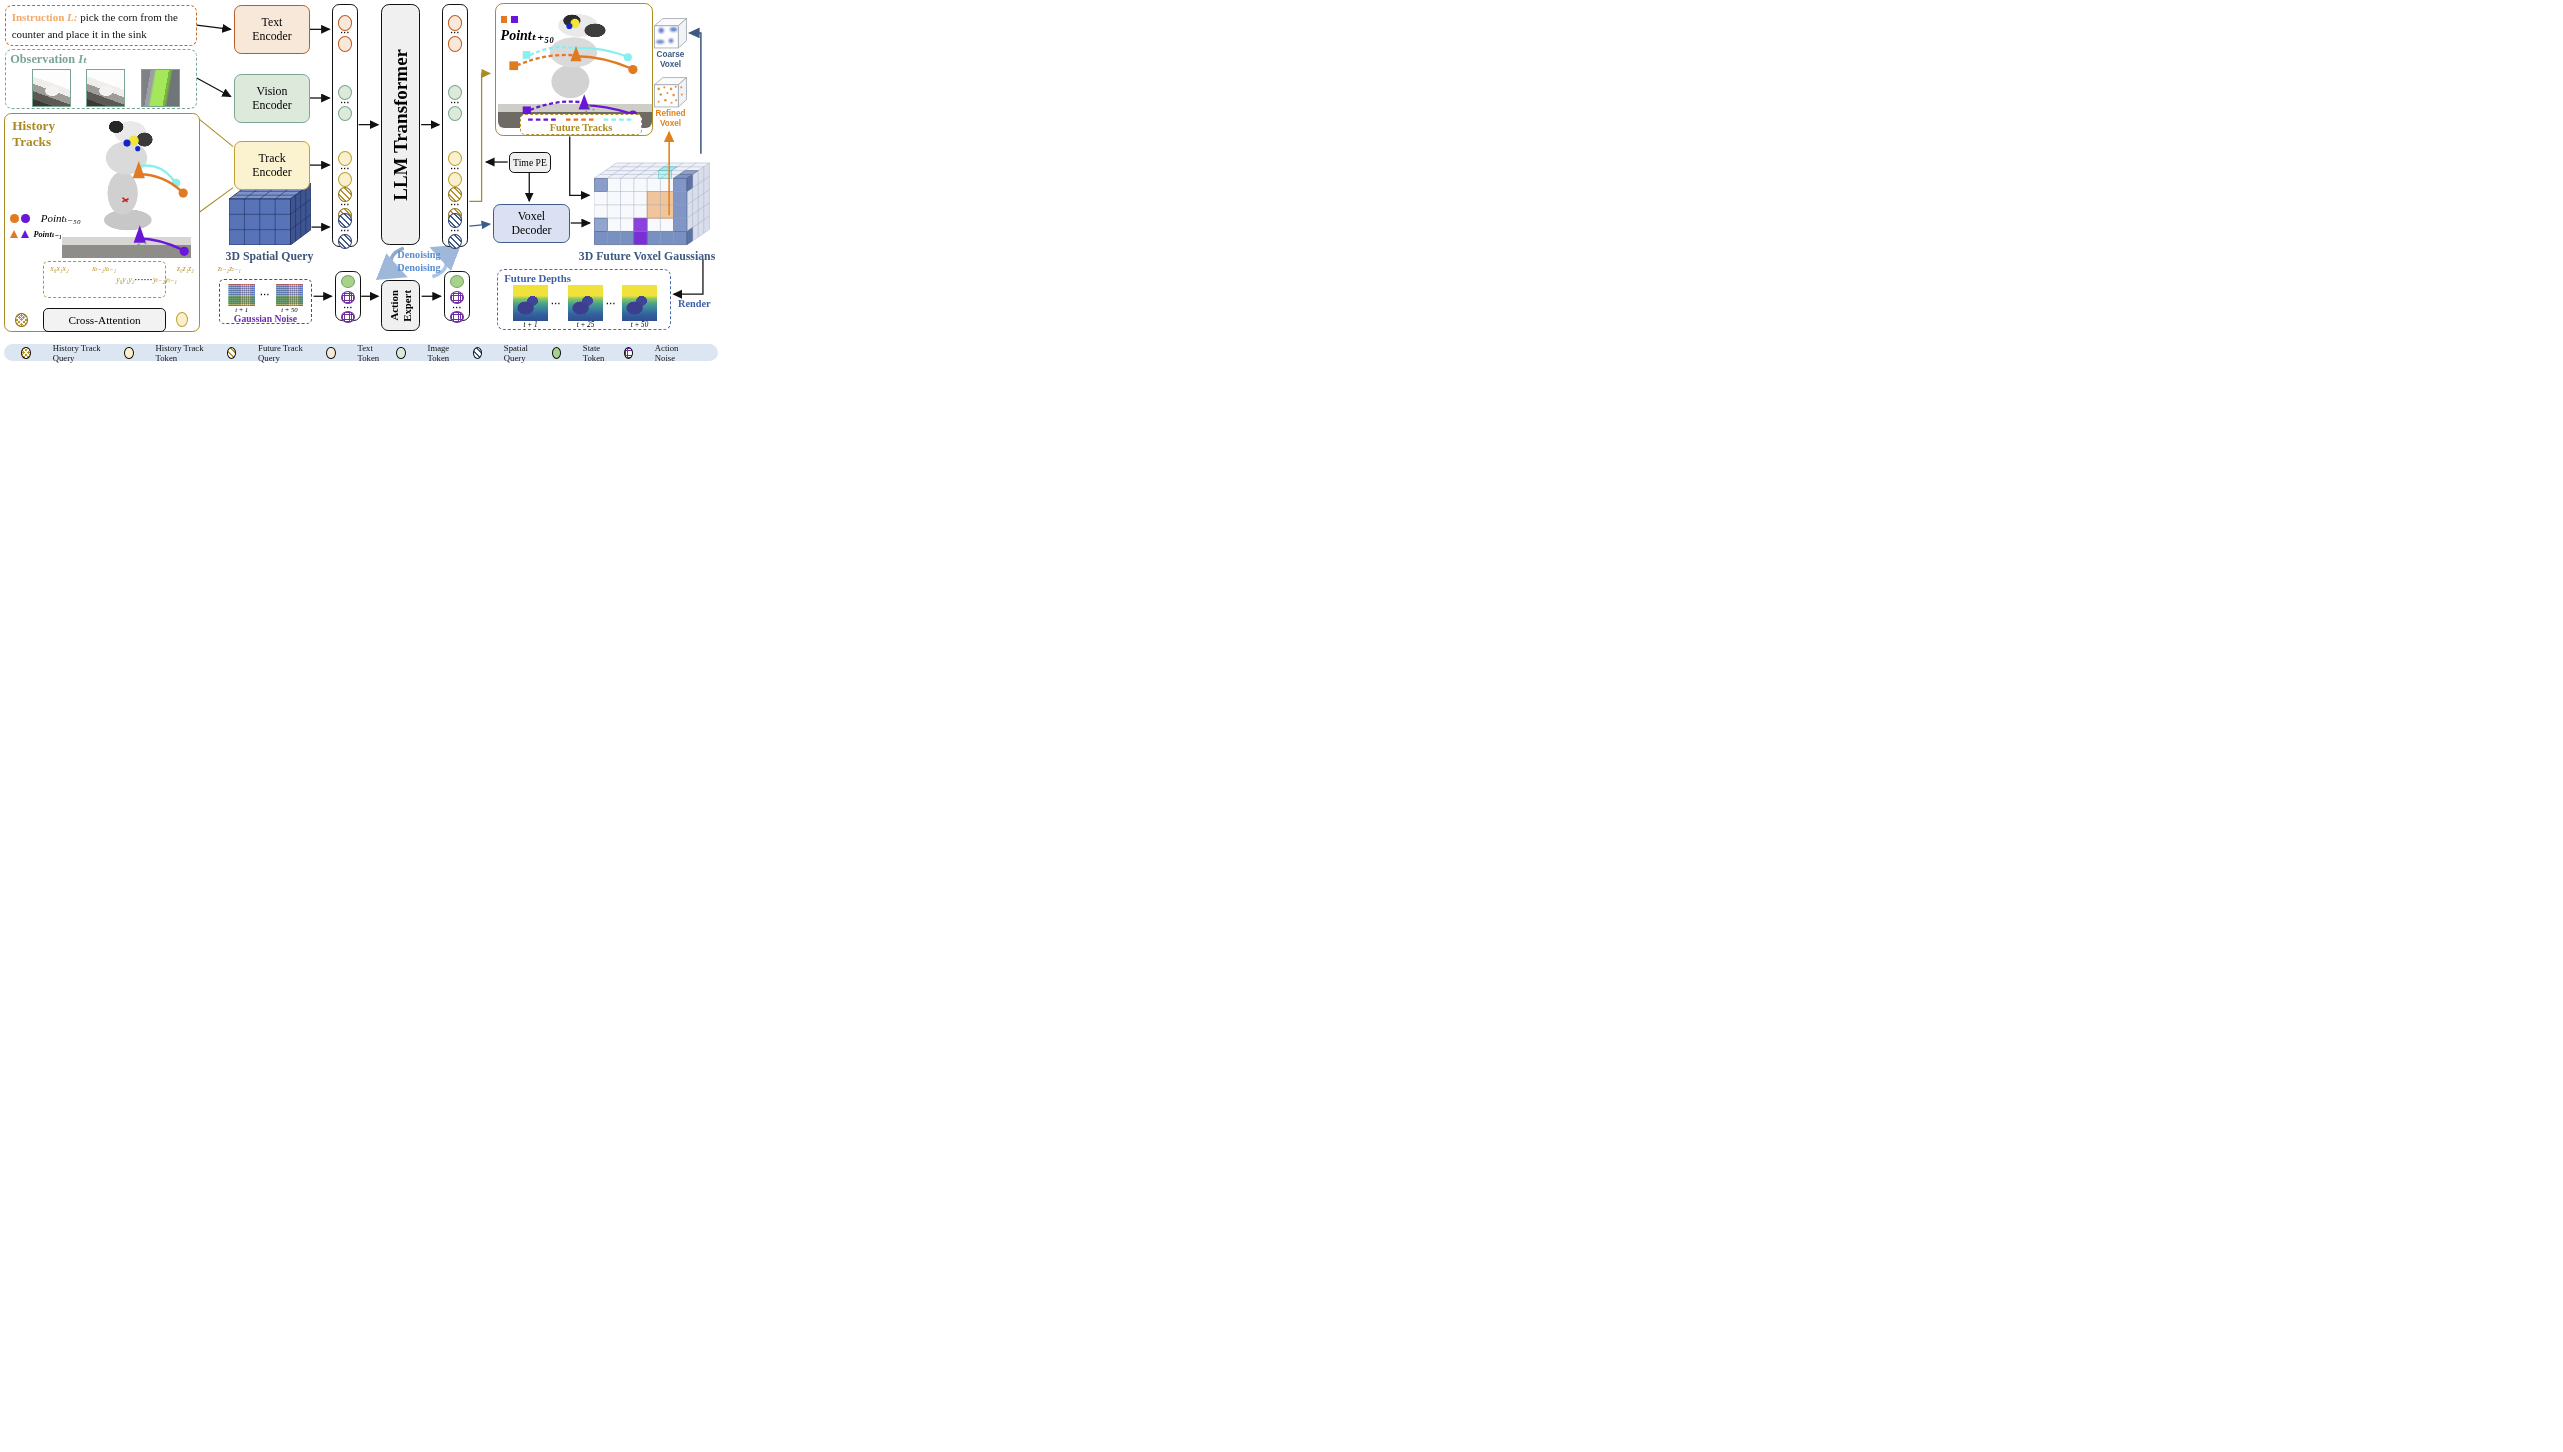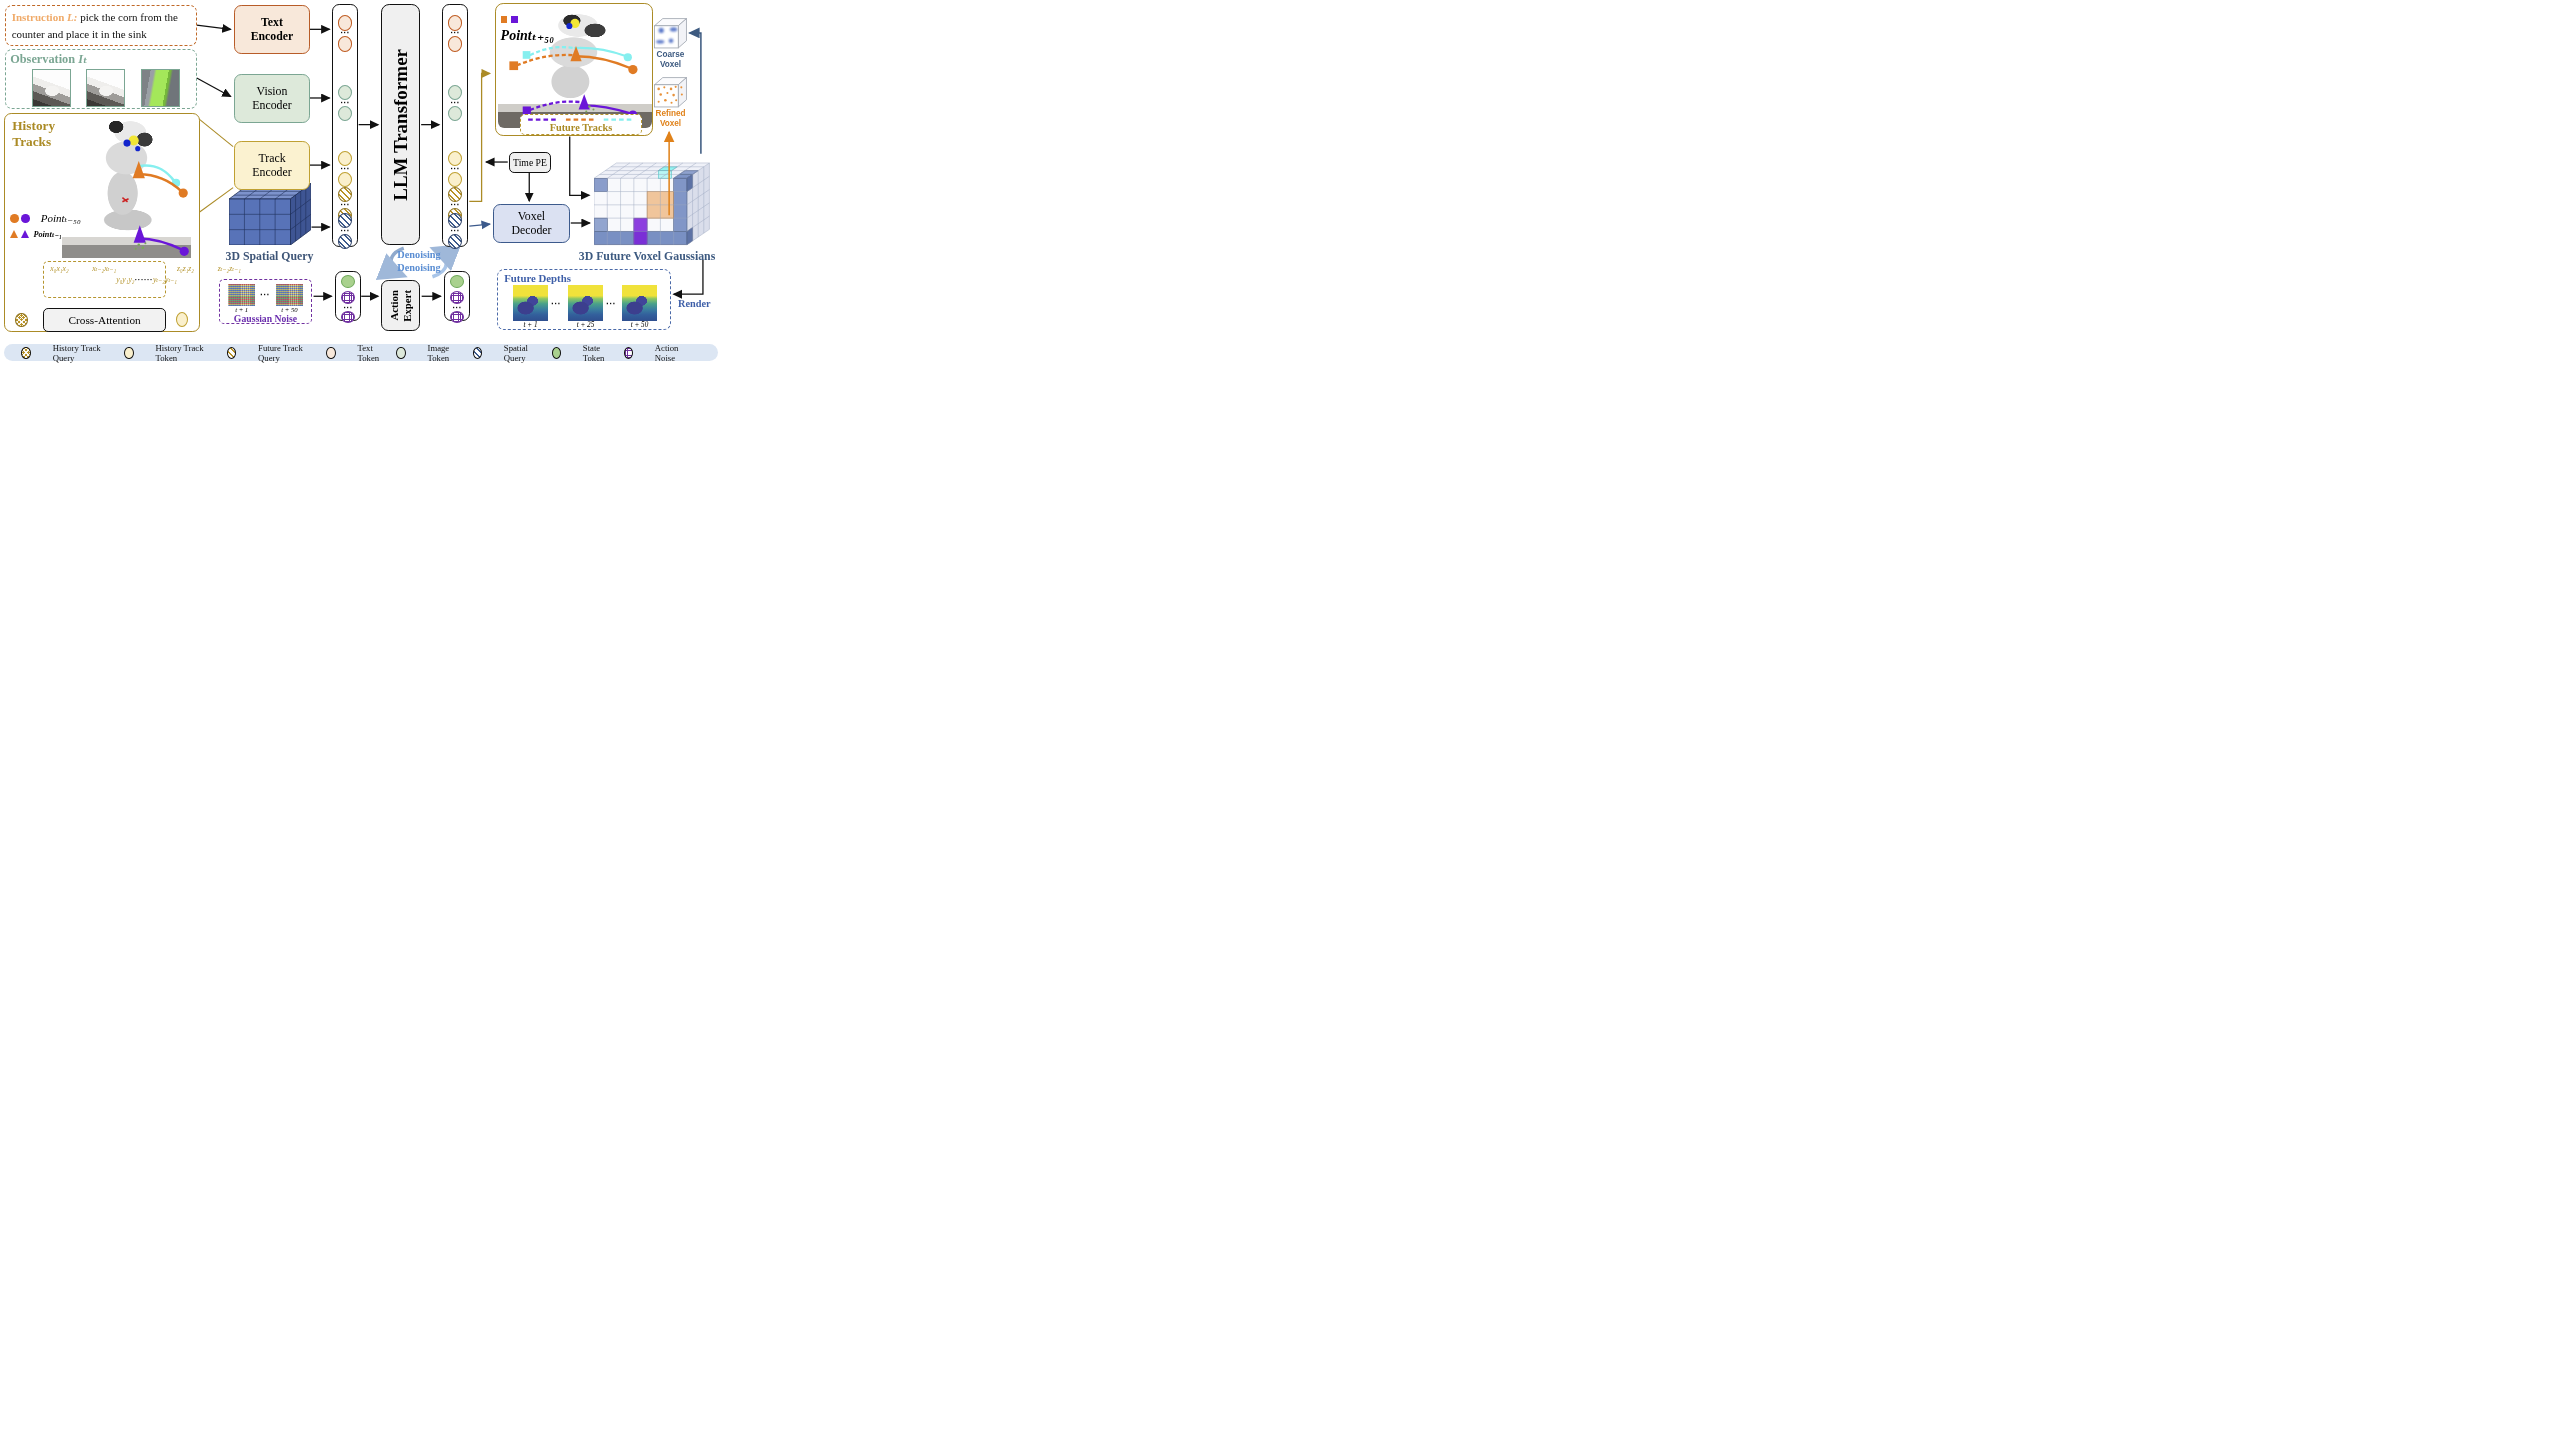--- a/index.html
+++ b/index.html
@@ -204,21 +204,21 @@
       </div>
     </div>
 
     <div class="box ctr" style="left:38px;top:194px;width:123px;height:23.6px;background:#f2f2f2;border:1.5px solid #111;border-radius:5.1px;font-size:11.3px;">
       <span>Cross-Attention</span>
     </div>
     <div class="abs tok p-hquery" style="left:10.3px;top:199px;width:12.3px;height:14px;"></div>
     <div class="abs tok p-htoken" style="left:171px;top:198px;width:12.3px;height:15.4px;"></div>
   </div>
 
-  <div class="box ctr enc" style="left:234px;top:5.1px;width:76px;height:49px;background:#f8e8da;border-color:#b85c28;font-weight:bold;">
+  <div class="box ctr enc" style="left:234px;top:5.1px;width:76px;height:49px;background:#f8e8da;border-color:#b85c28;">
     <span style="width:46px;">Text Encoder</span>
   </div>
   <div class="box ctr enc" style="left:234px;top:74px;width:76px;height:49px;background:#dde9da;border-color:#7ba693;">
     <span style="width:46px;">Vision Encoder</span>
   </div>
   <div class="box ctr enc" style="left:234px;top:141px;width:76px;height:49px;background:#fbf2d0;border-color:#bfa032;z-index:6;">
     <span style="width:46px;">Track Encoder</span>
   </div>
 
   <svg class="abs" style="left:229px;top:177px;" width="82" height="68" viewBox="0 0 160 133">

